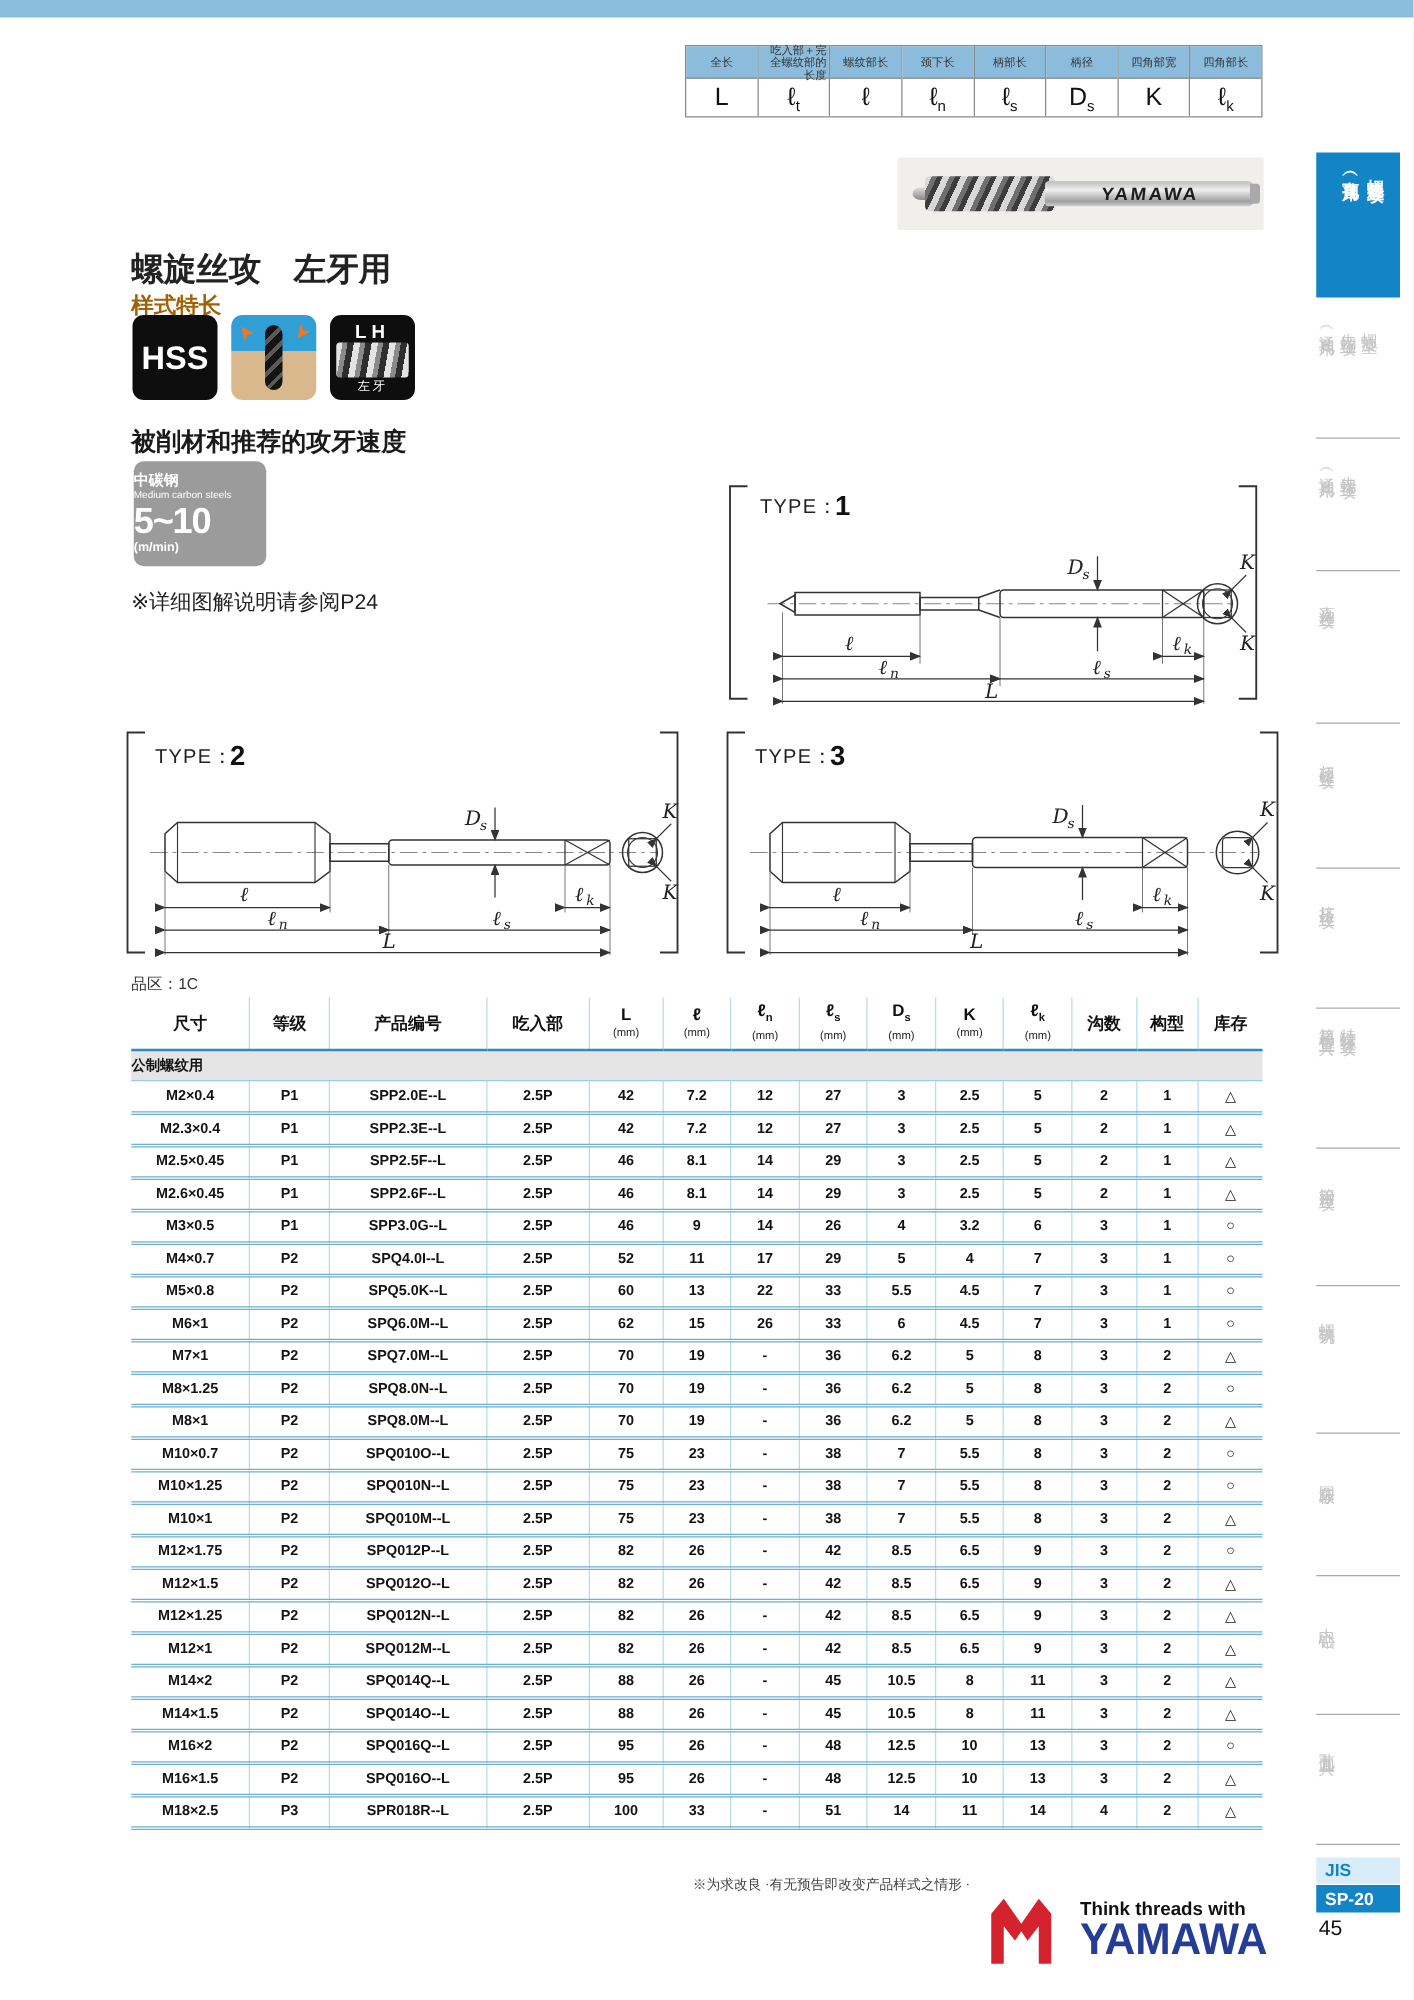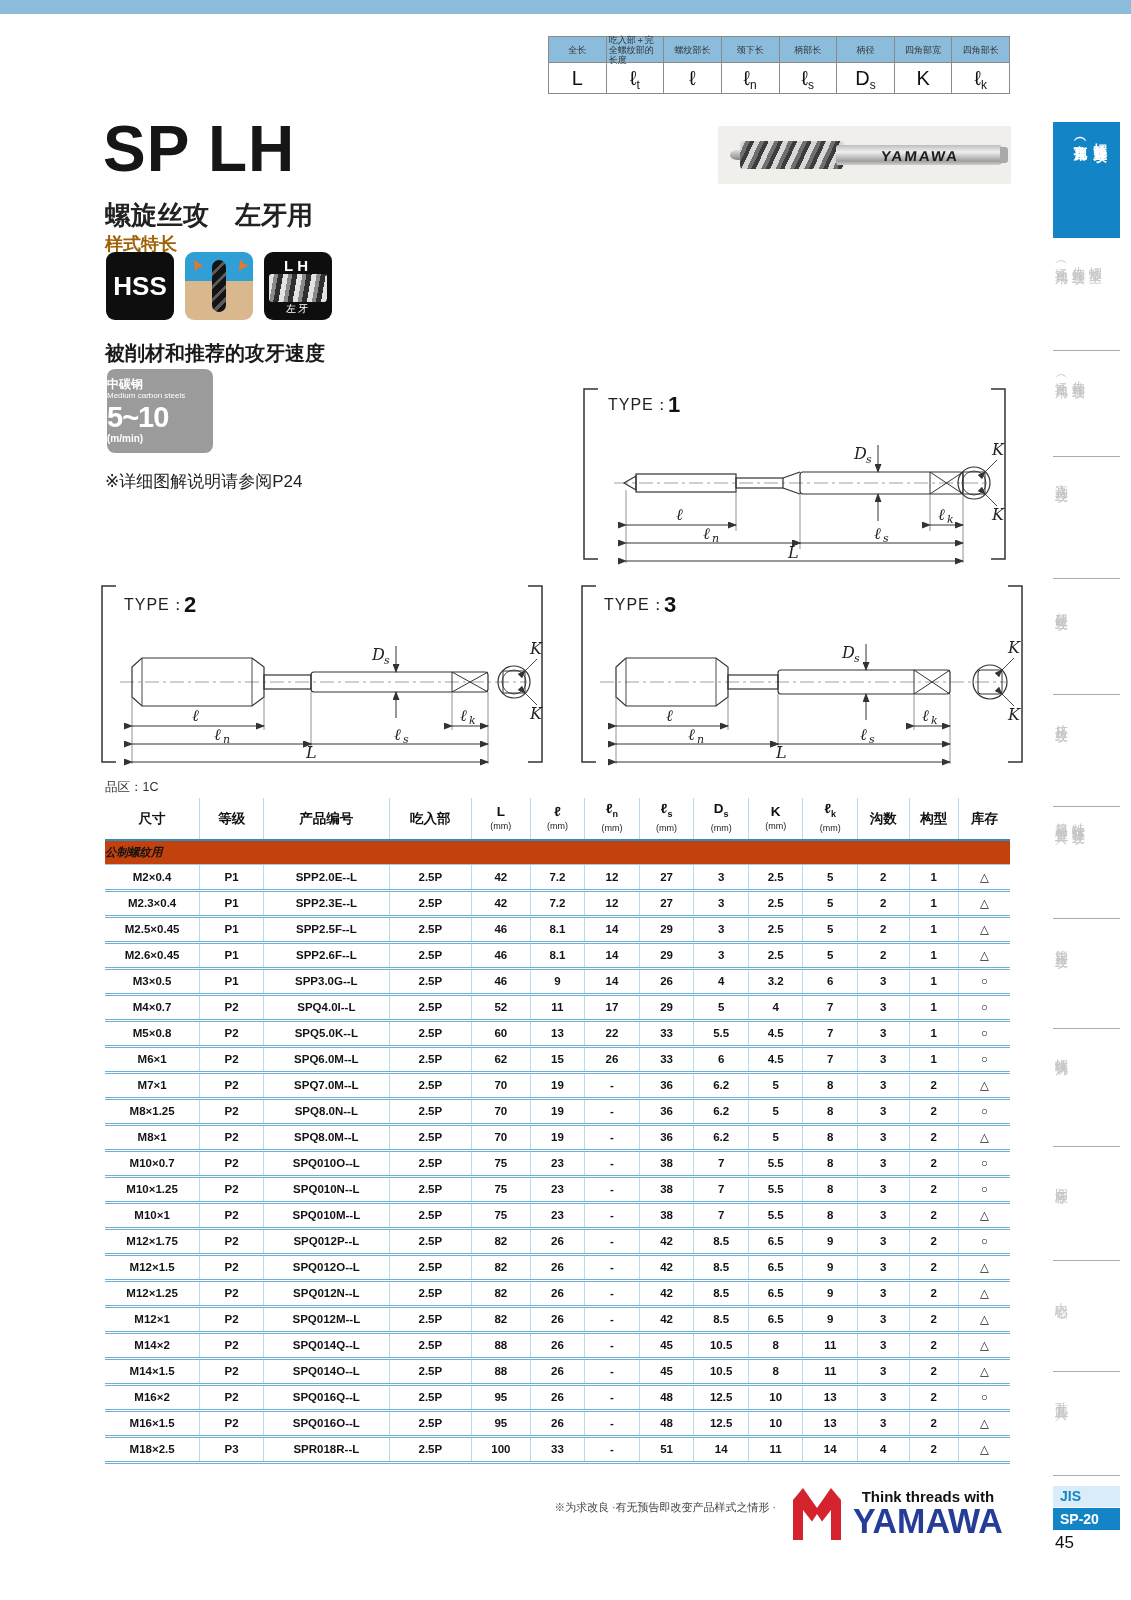--- a/index.html
+++ b/index.html
@@ -9,21 +9,21 @@
 
   
   .topbar{position:absolute;left:0;top:0;width:1131px;height:14px;background:#8cbcdc;}
 
   
   .sym-table{position:absolute;left:548px;top:36px;width:462px;height:58px;display:flex;
              border:1px solid #8a8a8a;background:#fff;}
   .sh-col{flex:1;display:flex;flex-direction:column;border-left:1px solid #8a8a8a;}
   .sh-col:first-child{border-left:none;}
   .sh-lab{height:26px;background:#8cbcdc;color:#333;font-size:9px;line-height:10px;
-          display:flex;align-items:center;justify-content:center;text-align:left;padding:0 2px;
+          display:flex;align-items:center;justify-content:center;text-align:right;padding:0 2px;
           border-bottom:1px solid #8a8a8a;}
   .sh-val{height:30px;display:flex;align-items:flex-end;justify-content:center;font-size:20px;color:#111;padding-bottom:3px;}
   .sh-val sub{font-size:12px;line-height:10px;}
 
   
   .page-title{position:absolute;left:103px;top:112px;font-size:64px;font-weight:700;letter-spacing:1px;color:#161616;}
   .page-subtitle{position:absolute;left:105px;top:198px;font-size:26px;font-weight:700;color:#222;}
   .style-heading{position:absolute;left:105px;top:232px;font-size:18px;font-weight:700;color:#a16207;}
 
   
@@ -77,33 +77,33 @@
 
   
   .zone-label{position:absolute;left:105px;top:779px;font-size:12.5px;color:#333;}
   #spec-table{position:absolute;left:105px;top:798px;width:905px;border-collapse:collapse;table-layout:fixed;}
   #spec-table th,#spec-table td{border-left:1px solid #b5dced;text-align:center;padding:0;overflow:hidden;}
   #spec-table th:first-child,#spec-table td:first-child{border-left:none;}
   #spec-table thead th{height:42px;vertical-align:middle;border-bottom:2px solid #2f8cc0;
                        font-size:13.5px;font-weight:700;color:#111;line-height:13px;}
   .hu{font-size:9px;font-weight:400;color:#222;margin-top:2px;}
   .hs{font-size:9px;}
-  .section-row td{background:#c2410c;height:24px;text-align:left !important;padding-left:22px;
-                  font-size:13px;color:#333;border-bottom:1px solid #9ccbe3;font-style:italic;}
+  .section-row td{background:#e5e5e5;height:24px;text-align:left !important;padding-left:22px;
+                  font-size:13px;color:#333;border-bottom:1px solid #9ccbe3;}
   #spec-table tbody tr.data-row{height:26px;border-bottom:3px double #6fb0d2;}
   #spec-table tbody td{font-size:11.5px;font-weight:600;color:#131313;}
   td.c-size{font-size:15px;font-weight:700;}
   td.c-code{font-size:11px;}
   td.c-stock{font-size:13px;font-weight:400;color:#444;}
 
   
   .legend{position:absolute;left:538px;top:1496px;width:238px;text-align:right;color:#333;}
   .legend-line1{font-size:12px;}
   .legend-line2{font-size:11px;margin-top:4px;color:#444;font-family:Liberation Serif, serif;}
-  .logo-block{position:absolute;left:790px;top:1484px;display:flex;align-items:flex-start;gap:9px;text-align:center;}
+  .logo-block{position:absolute;left:790px;top:1515px;display:flex;align-items:flex-start;gap:20px;}
   .logo-texts{display:flex;flex-direction:column;}
   .logo-tagline{font-size:15px;font-weight:700;color:#111;margin-top:4px;}
   .logo-brand{font-size:34px;font-weight:800;color:#253d97;letter-spacing:0px;line-height:32px;transform:scaleY(1.04);}
 
   
   .side-tab{position:absolute;left:1053px;writing-mode:vertical-rl;text-orientation:mixed;white-space:pre-line;
             font-size:13px;letter-spacing:2px;line-height:17px;color:#c6c6c6;font-weight:500;}
   .side-tab.active{width:67px;background:#1385c6;color:#fff;padding:10px 10px;line-height:20px;font-size:13.5px;font-weight:600;}
   .side-div{position:absolute;left:1053px;width:67px;height:1px;background:#aaa;}
   .jis-box{position:absolute;left:1053px;top:1486px;width:67px;height:21px;background:#d8edf9;color:#1385c6;
@@ -167,21 +167,20 @@
       </div>
       <div class="sh-col">
         <div class="sh-lab">四角部长</div>
         <div class="sh-val">
           <span>ℓ</span>
           <sub>k</sub>
         </div>
       </div>
     </div>
 
-  <div class="page-title">SP LH</div>
   <div class="page-subtitle">螺旋丝攻　左牙用</div>
   <div class="style-heading">样式特长</div>
 
   <div class="icons-row">
     <div class="ficon icon-hss">HSS</div>
     <div class="ficon icon-chip">
       <span class="chip-arrow l">➤</span>
       <span class="chip-arrow r">➤</span>
       <div class="chip-tap"></div>
     </div>

